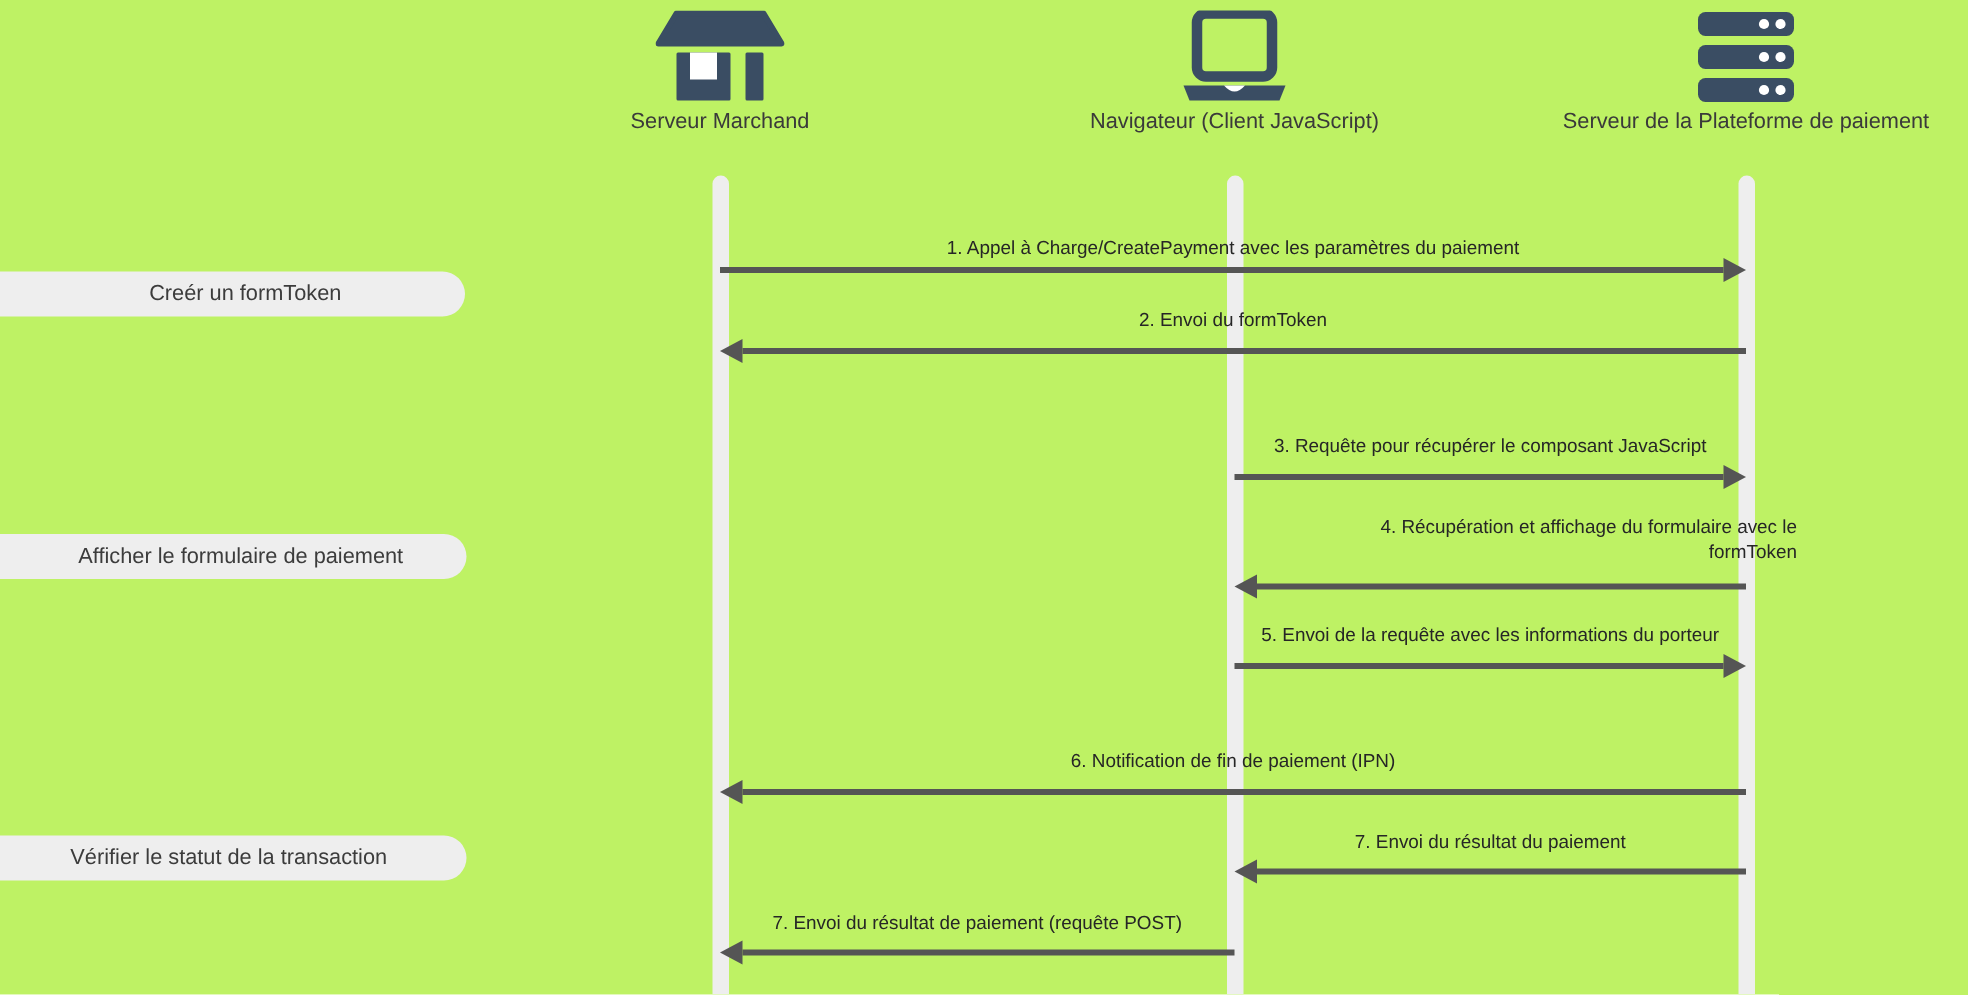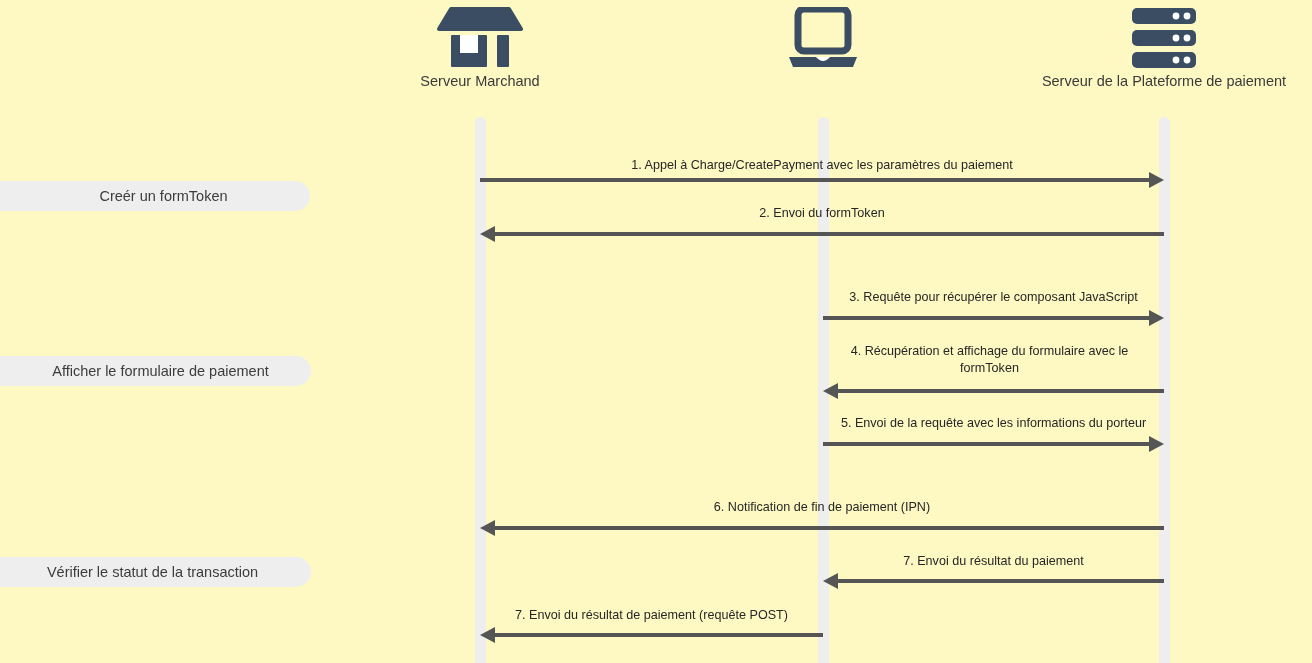--- a/index.html
+++ b/index.html
@@ -10,21 +10,21 @@
   }
   body {
     font-family: "Liberation Sans", sans-serif;
     -webkit-font-smoothing: antialiased;
   }
 
   #diagram {
     position: relative;
     width: 1312px;
     height: 663px;
-    background: #fef9c3;
+    background: #bef264;
     overflow: hidden;
   }
 
   
   .actor {
     position: absolute;
     top: 0;
     width: 320px;
     text-align: center;
   }
@@ -74,21 +74,21 @@
   
   .message { position: absolute; }
   .message-label {
     position: absolute;
     font-size: 12.6px;
     color: #262626;
     line-height: 17px;
     white-space: pre-line;
   }
   .message-label.center { text-align: center; }
-  .message-label.left   { text-align: center; }
+  .message-label.left   { text-align: right; padding-left: 48px; }
 
   .arrow-line {
     position: absolute;
     height: 4px;
     background: #555555;
   }
   .arrow-head {
     position: absolute;
     width: 0;
     height: 0;
@@ -122,20 +122,21 @@
         <div class="actor-label">Serveur Marchand</div>
       </div>
       <div class="actor" style="left: 663px;">
         <div class="actor-icon">
           <svg width="76" height="62" viewBox="0 0 76 62" aria-hidden="true">
       <rect x="13" y="2" width="50" height="42" rx="6" fill="none" stroke="#3a4d63" stroke-width="7"></rect>
       <path d="M4 50 L72 50 L68 60 L8 60 Z" fill="#3a4d63"></path>
       <path d="M31 50 q7 8 14 0" fill="#ffffff"></path>
     </svg>
         </div>
+        <div class="actor-label">Navigateur (Client JavaScript)</div>
       </div>
       <div class="actor" style="left: 1004px;">
         <div class="actor-icon">
           <svg width="68" height="62" viewBox="0 0 68 62" aria-hidden="true">
     <rect x="2" y="1" width="64" height="16" rx="5" fill="#3a4d63"></rect>
     <rect x="2" y="23" width="64" height="16" rx="5" fill="#3a4d63"></rect>
     <rect x="2" y="45" width="64" height="16" rx="5" fill="#3a4d63"></rect>
     <circle cx="46" cy="9" r="3.4" fill="#ffffff"></circle>
     <circle cx="57" cy="9" r="3.4" fill="#ffffff"></circle>
     <circle cx="46" cy="31" r="3.4" fill="#ffffff"></circle>

